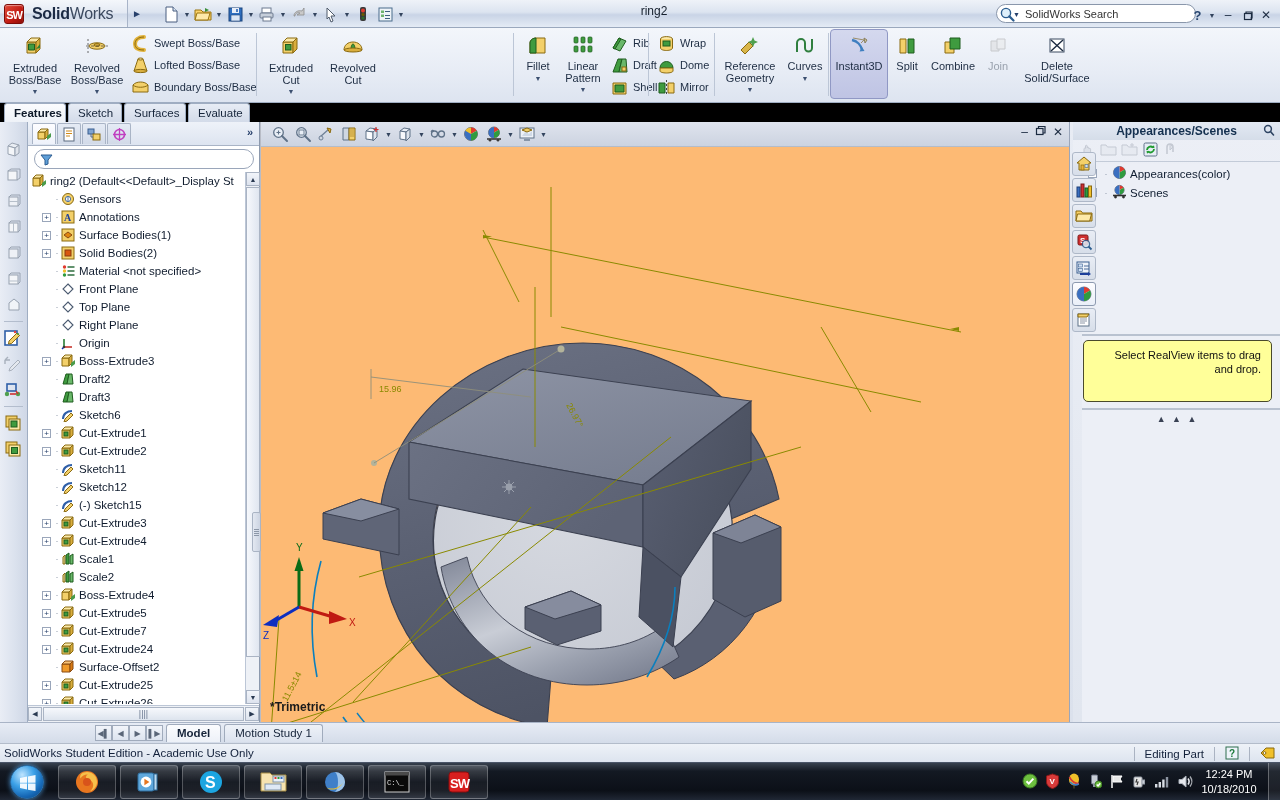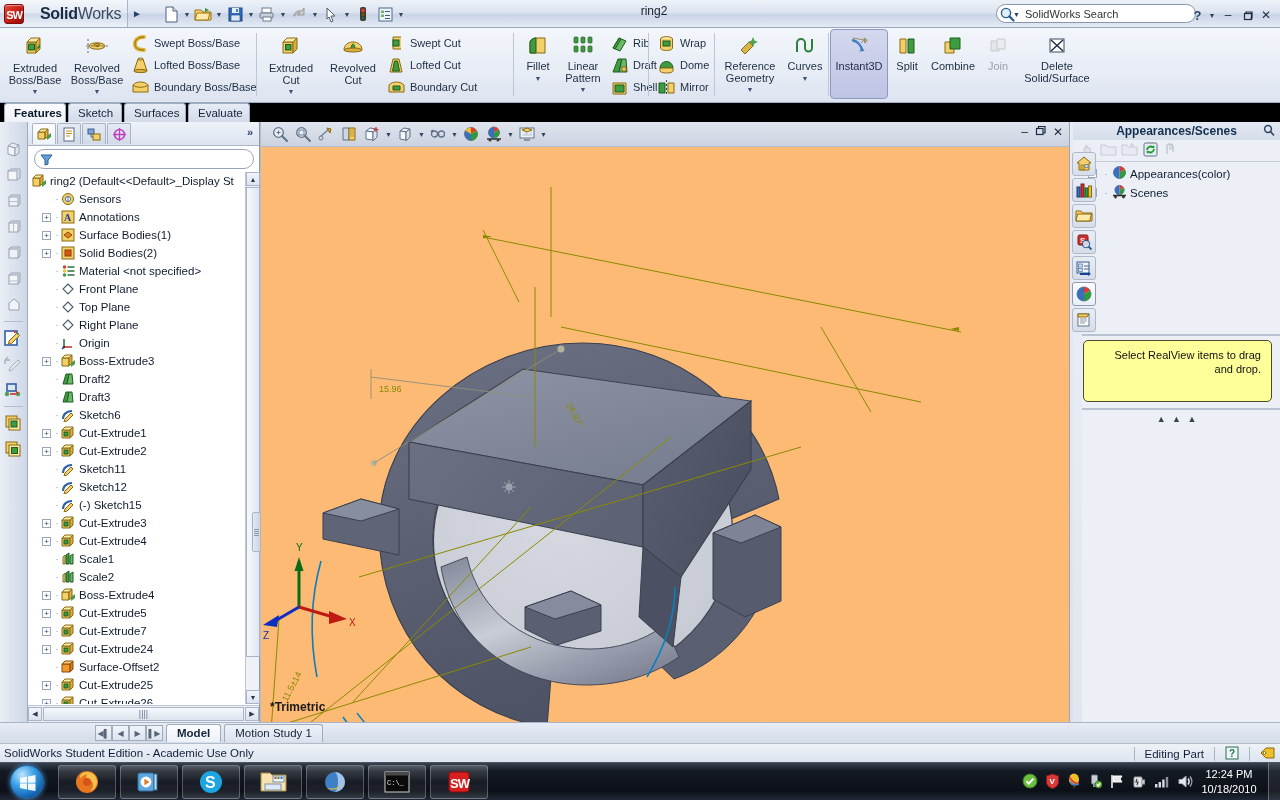--- a/index.html
+++ b/index.html
@@ -22,21 +22,21 @@
     background: linear-gradient(180deg,#f4f7fb 0%,#e3e9f3 48%,#cfd9e9 52%,#eef2f8 100%);
     border-right: 1px solid #a8b4c8; display: flex; align-items: center; padding-left: 4px;
   }
   .sw-cube {
     width: 20px; height: 20px; border-radius: 3px;
     background: linear-gradient(135deg,#e24b3a 0%,#c01a12 60%,#8e0f09 100%);
     color: #fff; font-weight: bold; font-size: 11px; line-height: 20px;
     text-align: center; letter-spacing: -1px; border: 1px solid #7d0c08;
     box-shadow: inset 0 1px 1px rgba(255,255,255,.45);
   }
-  .sw-word { margin-left: 16px; font-size: 16px; color: #1b2a44; letter-spacing: -0.3px; }
+  .sw-word { margin-left: 8px; font-size: 16px; color: #1b2a44; letter-spacing: -0.3px; }
   .sw-word b { font-weight: bold; }
   .sw-word span { font-weight: normal; color: #3c4a60; }
   .sw-arrow {
     position: absolute; left: 131px; top: 7px; width: 12px; height: 13px;
     color: #27406b; font-size: 10px; line-height: 13px; text-align: center;
   }
   .tb-icons { position: absolute; left: 160px; top: 2px; height: 24px; display: flex; align-items: center; }
   .tb-btn { width: 22px; height: 22px; display: flex; align-items: center; justify-content: center; position: relative;}
   .tb-caret { width: 10px; height: 22px; display:flex; align-items:center; justify-content:center; color:#33445e; font-size:7px;}
   .doc-title {
@@ -462,43 +462,20 @@
         <div class="lbl">Extruded<br>Cut</div>
         <div class="rdrop">▼</div>
       </div>
       <div class="rbig">
         <svg width="26" height="26" viewBox="0 0 26 26">
             <path d="M4 16c0-5 4-8 9-8s9 3 9 8z" fill="#f3d06a" stroke="#8a6a11"></path>
             <path d="M11 16c0-4 1-6 2-6s2 2 2 6z" fill="#3f9b3f" stroke="#1f5d1f"></path>
             <ellipse cx="13" cy="16" rx="9" ry="2" fill="#d9ae3e" stroke="#8a6a11"></ellipse>
           </svg>
         <div class="lbl">Revolved<br>Cut</div>
-      </div>
-      <div class="rsmall-col">
-        <div class="rsmall">
-          <svg width="19" height="19" viewBox="0 0 19 19">
-              <path d="M14 3H6v12h8" fill="#f3d06a" stroke="#8a6a11"></path>
-              <rect x="6" y="6" width="6" height="6" fill="#3f9b3f" stroke="#1f5d1f"></rect>
-            </svg>
-          <span class="lbl">Swept Cut</span>
-        </div>
-        <div class="rsmall">
-          <svg width="19" height="19" viewBox="0 0 19 19">
-              <path d="M6 3h6l3 13H3z" fill="#f3d06a" stroke="#8a6a11"></path>
-              <path d="M7.5 5h3l2 10h-7z" fill="#3f9b3f" stroke="#1f5d1f"></path>
-            </svg>
-          <span class="lbl">Lofted Cut</span>
-        </div>
-        <div class="rsmall">
-          <svg width="19" height="19" viewBox="0 0 19 19">
-              <path d="M2 7c3-4 12-4 15 0v7H2z" fill="#f3d06a" stroke="#8a6a11"></path>
-              <path d="M6 8h7v4H6z" fill="#3f9b3f" stroke="#1f5d1f"></path>
-            </svg>
-          <span class="lbl">Boundary Cut</span>
-        </div>
       </div>
     </div>
     <div class="rsep" style="left:513px;"></div>
 
     <div class="rgroup" style="left:517px;">
       <div class="rbig" style="width:42px;">
         <svg width="24" height="24" viewBox="0 0 24 24">
             <path d="M4 19V9c0-3 3-5 6-5h9v15z" fill="#f3d06a" stroke="#8a6a11"></path>
             <path d="M4 9c0-3 3-5 6-5v15H4z" fill="#3f9b3f" stroke="#1f5d1f"></path>
           </svg>

